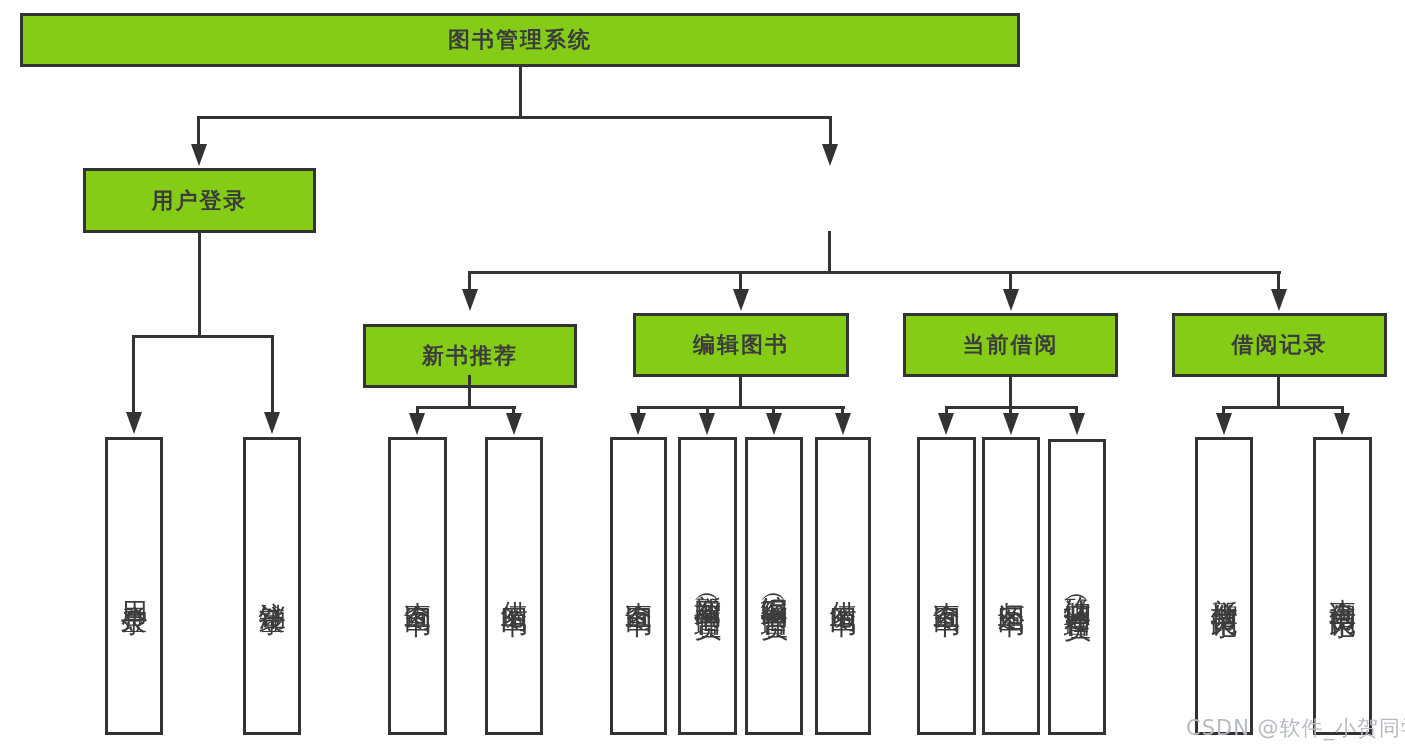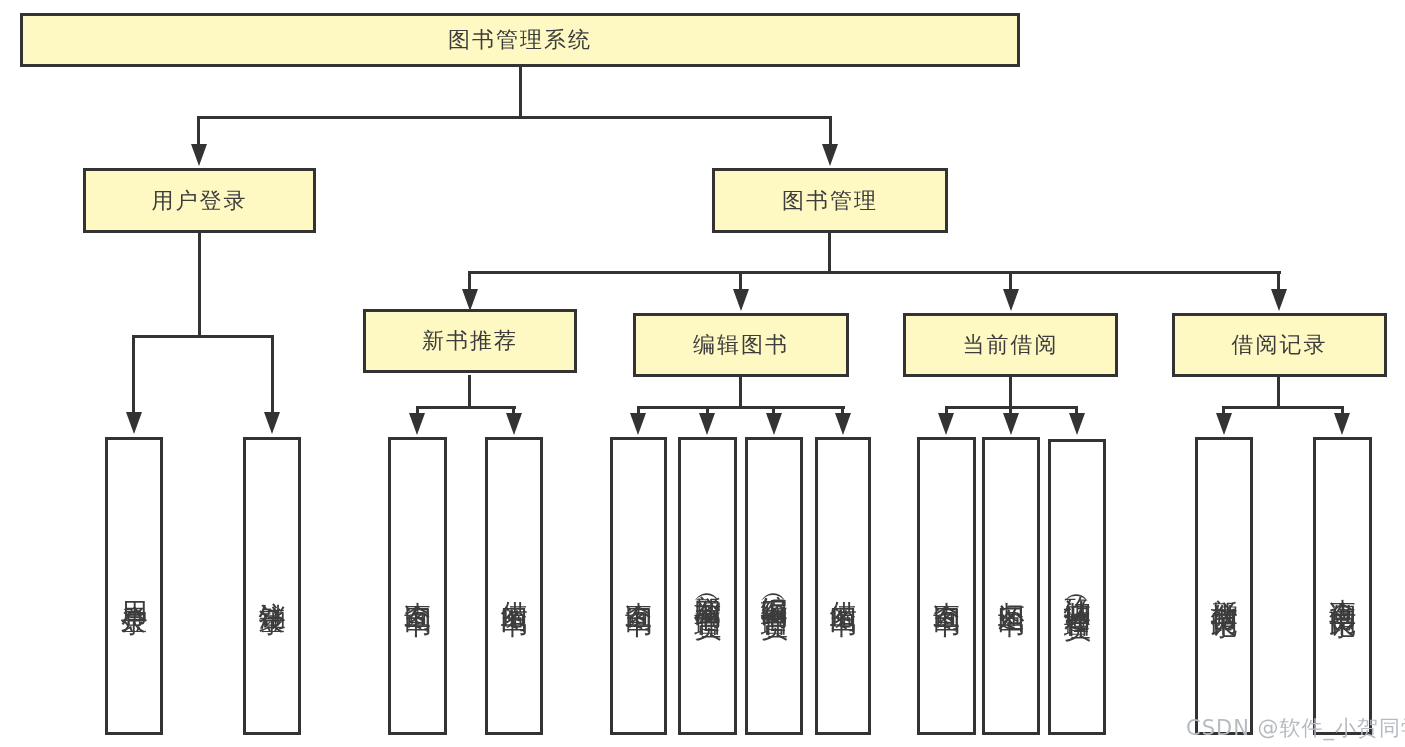--- a/index.html
+++ b/index.html
@@ -1,23 +1,23 @@
 <!DOCTYPE html>
 <html><head>
 <meta charset="utf-8">
 <style>
   html,body{margin:0;padding:0;background:#ffffff;}
   .canvas{
     position:relative;width:1405px;height:747px;background:#ffffff;
     font-family:"DejaVu Sans","Liberation Sans",sans-serif;overflow:hidden;
   }
   .node{
-    position:absolute;box-sizing:border-box;border:3px solid #333333;background:#fef9c3;
+    position:absolute;box-sizing:border-box;border:3px solid #333333;background:#84cc16;
     display:flex;align-items:center;justify-content:center;
-    font-size:22px;color:#3c3c3c;letter-spacing:2px;white-space:nowrap;
+    font-size:22px;color:#3c3c3c;letter-spacing:2px;white-space:nowrap;font-weight:bold;
   }
   .vnode{
     position:absolute;box-sizing:border-box;border:3px solid #333333;background:#ffffff;
     display:flex;align-items:center;justify-content:center;
     font-size:27px;color:#3c3c3c;
   }
   .vtext{
     writing-mode:vertical-rl;text-orientation:mixed;
     line-height:1.05;letter-spacing:3px;white-space:nowrap;
   }
@@ -41,41 +41,40 @@
   <div class="node" style="left:20px;top:13px;width:1000px;height:54px;">图书管理系统</div>
 
   <div class="vl" style="left:519px;top:65px;height:54px;"></div>
   <div class="hl" style="left:197px;top:116px;width:635px;"></div>
   <div class="vl" style="left:197px;top:116px;height:30px;"></div>
   <div class="arrow" style="left:191px;top:144px;"></div>
   <div class="vl" style="left:829px;top:116px;height:30px;"></div>
   <div class="arrow" style="left:822px;top:144px;"></div>
 
   <div class="node" style="left:83px;top:168px;width:233px;height:65px;">用户登录</div>
-  <div class="node" style="left:712px;top:168px;width:236px;height:65px;">图书管理</div>
 
   <div class="vl" style="left:198px;top:231px;height:106px;"></div>
   <div class="hl" style="left:132px;top:335px;width:142px;"></div>
   <div class="vl" style="left:132px;top:335px;height:79px;"></div>
   <div class="arrow" style="left:126px;top:412px;"></div>
   <div class="vl" style="left:271px;top:335px;height:79px;"></div>
   <div class="arrow" style="left:264px;top:412px;"></div>
 
   <div class="vl" style="left:828px;top:231px;height:42px;"></div>
   <div class="hl" style="left:468px;top:271px;width:813px;"></div>
   <div class="vl" style="left:468px;top:271px;height:20px;"></div>
   <div class="arrow" style="left:462px;top:289px;"></div>
   <div class="vl" style="left:739px;top:271px;height:20px;"></div>
   <div class="arrow" style="left:733px;top:289px;"></div>
   <div class="vl" style="left:1009px;top:271px;height:20px;"></div>
   <div class="arrow" style="left:1003px;top:289px;"></div>
   <div class="vl" style="left:1277px;top:271px;height:20px;"></div>
   <div class="arrow" style="left:1271px;top:289px;"></div>
 
-  <div class="node" style="left:363px;top:309px;width:214px;height:64px;">新书推荐</div>
+  <div class="node" style="left:363px;top:324px;width:214px;height:64px;">新书推荐</div>
   <div class="node" style="left:633px;top:313px;width:216px;height:64px;">编辑图书</div>
   <div class="node" style="left:1172px;top:313px;width:215px;height:64px;">借阅记录</div>
   <div class="node" style="left:903px;top:313px;width:215px;height:64px;">当前借阅</div>
 
   <div class="vl" style="left:468px;top:375px;height:33px;"></div>
   <div class="hl" style="left:416px;top:406px;width:100px;"></div>
   <div class="vl" style="left:416px;top:406px;height:10px;"></div>
   <div class="arrow" style="left:409px;top:413px;"></div>
   <div class="vl" style="left:512px;top:406px;height:10px;"></div>
   <div class="arrow" style="left:506px;top:413px;"></div>

